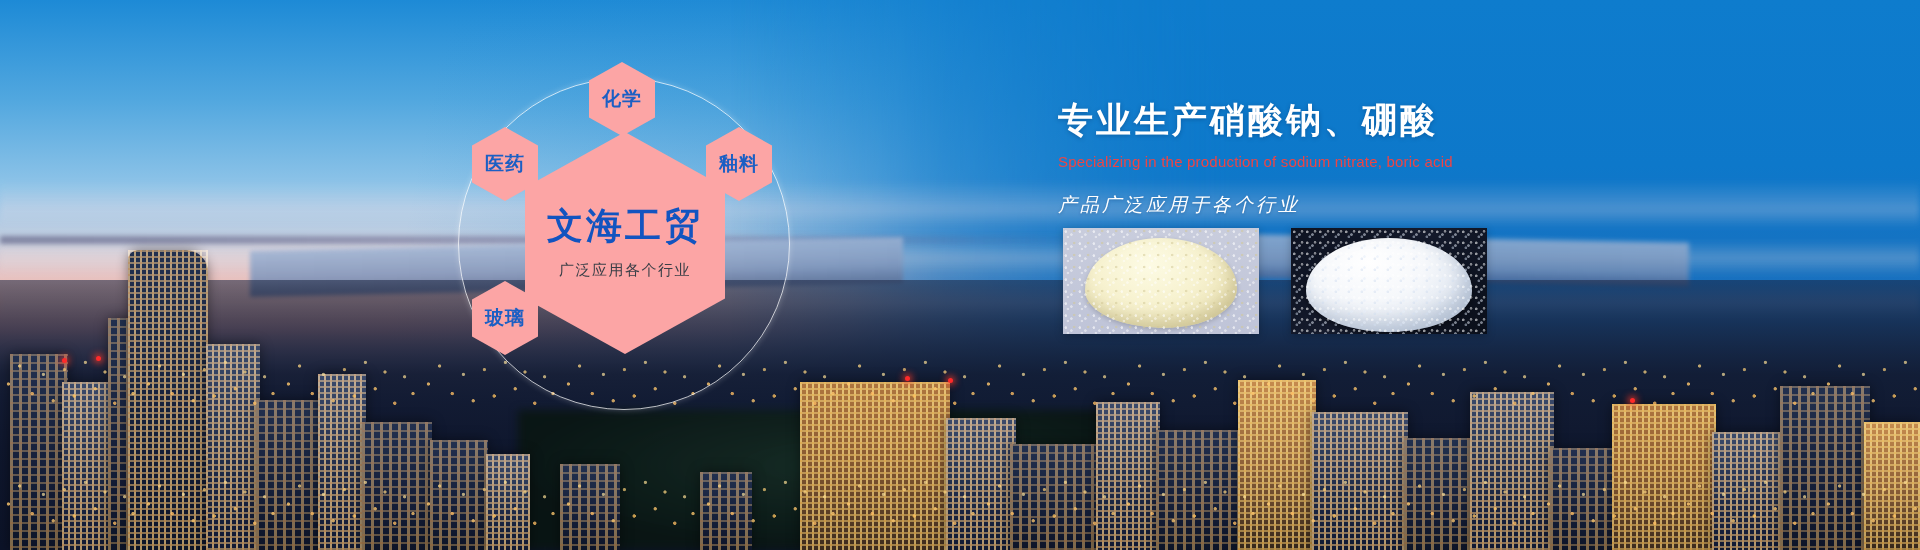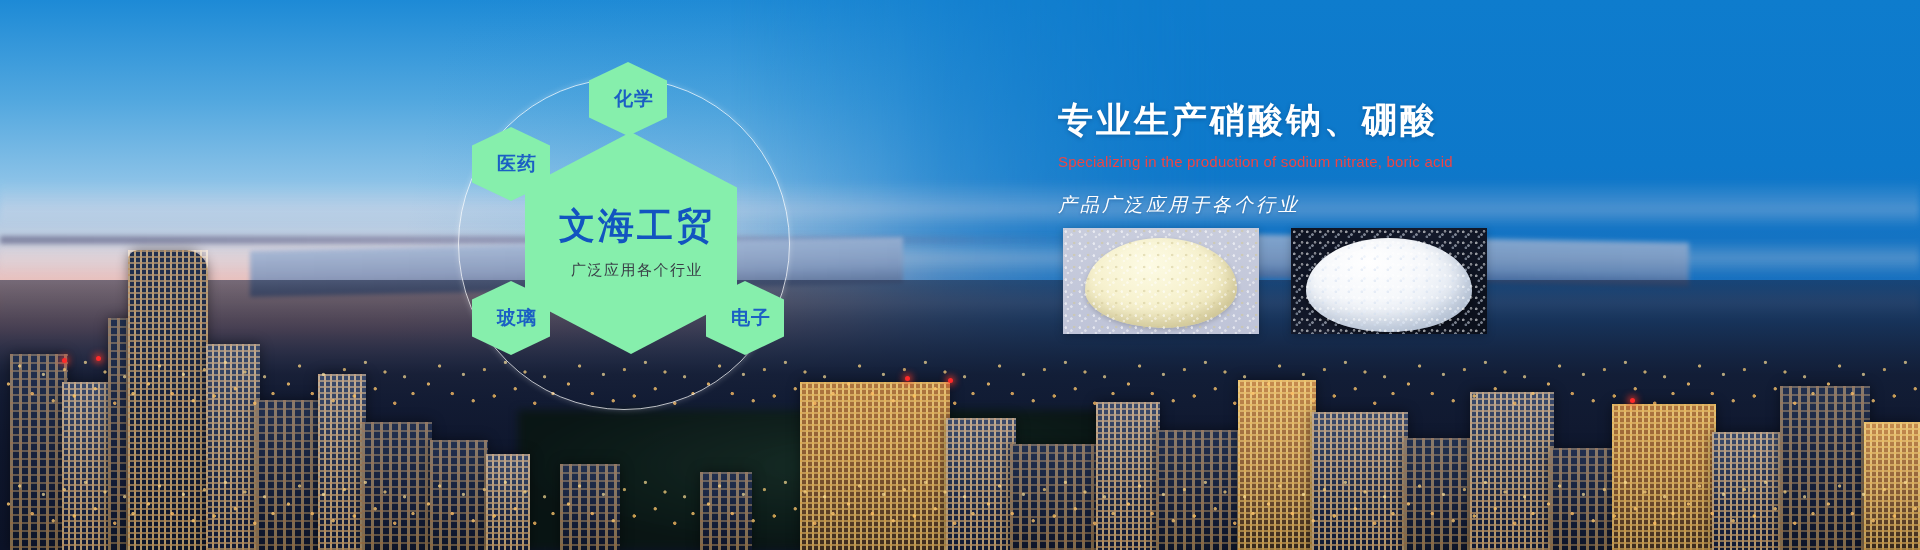--- a/index.html
+++ b/index.html
@@ -202,32 +202,31 @@
     left: 28px;
     top: 38px;
     width: 330px;
     height: 330px;
     border-radius: 50%;
     border: 1.6px solid rgba(255,255,255,0.72);
     box-shadow: 0 0 6px rgba(255,255,255,.25);
   }
   .hex {
     position: absolute;
-    background: #86efac;
+    background: #fca5a5;
     clip-path: polygon(50% 0%, 100% 25%, 100% 75%, 50% 100%, 0% 75%, 0% 25%);
     display: flex;
     align-items: center;
     justify-content: center;
     flex-direction: column;
     color: #1b5fc4;
     font-weight: bold;
     letter-spacing: 1px;
     text-align: right;
     filter: drop-shadow(0 2px 6px rgba(0,0,0,.18));
-    padding-left: 12px;
   }
   .hex.small {
     width: 66px;
     height: 74px;
     font-size: 19px;
   }
   .hex.center {
     width: 200px;
     height: 222px;
     left: 95px;
@@ -459,22 +458,22 @@
     <div class="antenna-light" style="left:948px; top:148px;"></div>
     <div class="antenna-light" style="left:1630px; top:168px;"></div>
   </div>
 
   <div class="hexwrap">
     <div class="ring"></div>
 
     <div class="hex small hex-top">
       <span>化学</span>
     </div>
-    <div class="hex small hex-br">
-      <span>电子</span>
+    <div class="hex small hex-tr">
+      <span>釉料</span>
     </div>
     <div class="hex small hex-bl">
       <span>玻璃</span>
     </div>
     <div class="hex small hex-tl">
       <span>医药</span>
     </div>
 
     <div class="hex center">
       <div class="ctitle">文海工贸</div>

